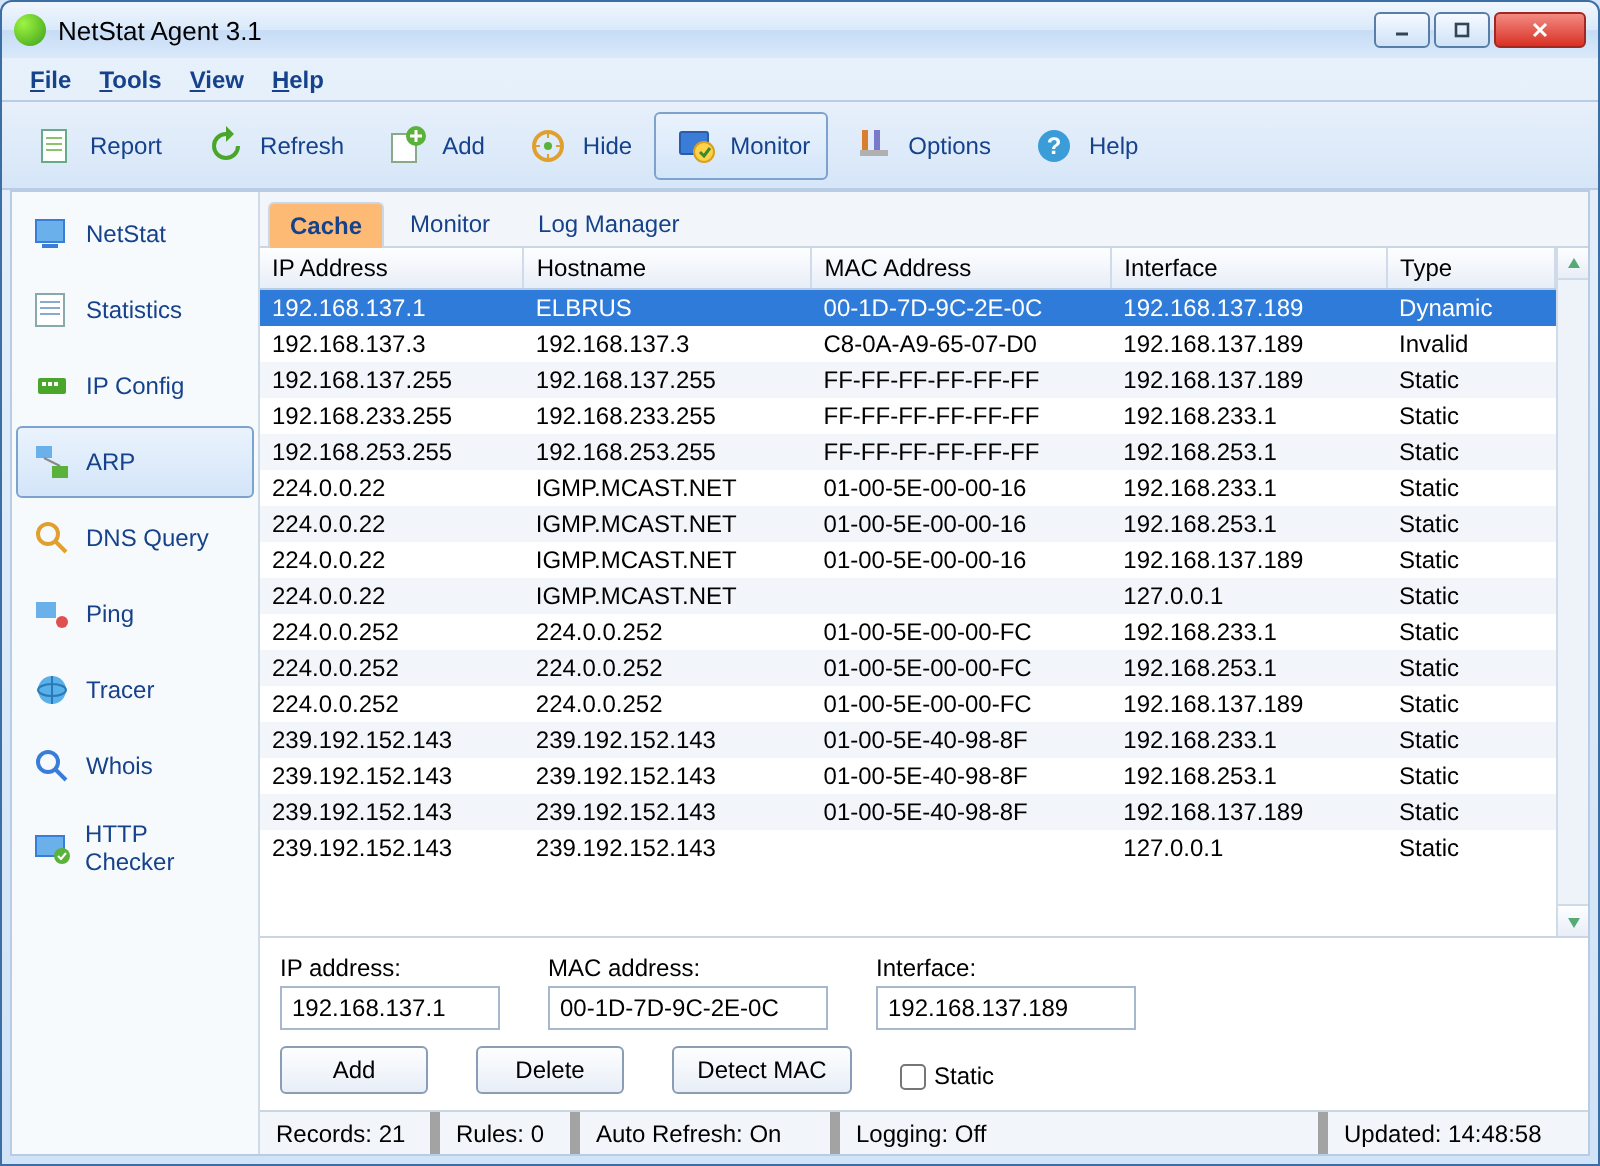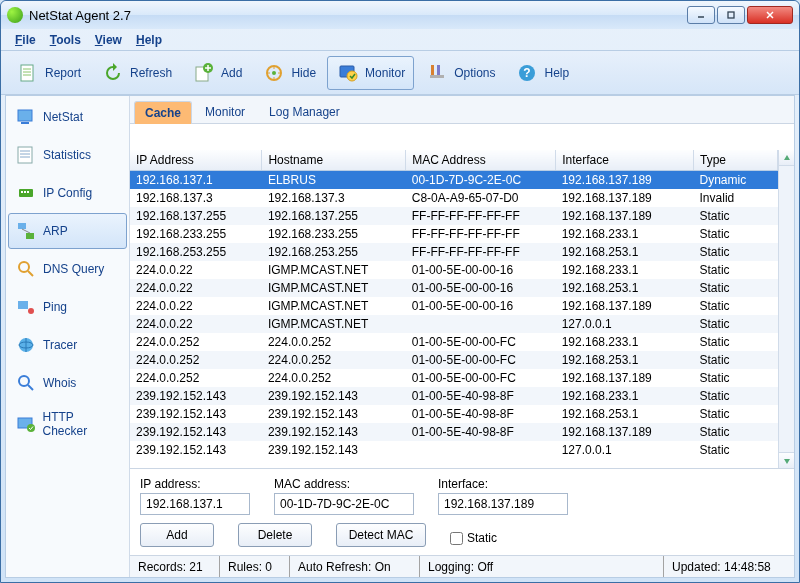--- a/index.html
+++ b/index.html
@@ -29,52 +29,52 @@
 .sidebar { width: 124px; background: #f7fafd; border-right: 1px solid #d0dbe9; display: flex; flex-direction: column; padding-top: 2px; }
 .sidebar .sitem { display: flex; align-items: center; gap: 6px; padding: 6px 6px; color: #15428b; cursor: default; border: 1px solid transparent; margin: 1px 2px; border-radius: 3px; }
 .sidebar .sitem.active { background: linear-gradient(to bottom, #eaf3fd, #d3e5f9); border-color: #7da2ce; }
 .sidebar .sitem .sico { width: 22px; height: 22px; display: flex; align-items: center; justify-content: center; }
 
 .main { flex: 1; display: flex; flex-direction: column; }
 .tabs { display: flex; padding: 4px 4px 0 4px; border-bottom: 1px solid #cbd6e4; background: #f2f6fb; }
 .tabs .tab { padding: 4px 10px; border: 1px solid transparent; border-bottom: none; margin-right: 2px; color: #15428b; border-radius: 3px 3px 0 0; cursor: default; }
 .tabs .tab.active { background: #fdba74; border-color: #cbd6e4; font-weight: bold; position: relative; top: 1px; }
 
-.grid-wrap { flex: 1; display: flex; overflow: hidden; margin-top: 26px; }
+.grid-wrap { flex: 1; display: flex; overflow: hidden; }
 .grid { flex: 1; overflow-y: auto; }
 table { width: 100%; border-collapse: collapse; table-layout: fixed; }
 thead th { text-align: left; font-weight: normal; padding: 3px 6px; background: linear-gradient(to bottom, #fdfeff, #e8eef7); border-right: 1px solid #d0dbe9; border-bottom: 1px solid #b8cde4; position: sticky; top: 0; }
 tbody td { padding: 2px 6px; border-bottom: 0; white-space: nowrap; overflow: hidden; text-overflow: ellipsis; }
 tbody tr#row-sel td { background: #2f7bd9; color: #fff; }
 tbody tr.alt td { background: #f2f6fb; }
 .scrollbar { width: 16px; background: #eef3fa; border-left: 1px solid #d0dbe9; display: flex; flex-direction: column; align-items: center; }
 .scrollbar .arrow { height: 16px; width: 100%; display: flex; align-items: center; justify-content: center; background: linear-gradient(to bottom,#fdfeff,#e8eef7); border-bottom: 1px solid #d0dbe9; }
 .scrollbar .track { flex: 1; }
 .scrollbar .arrow.bot { border-top: 1px solid #d0dbe9; border-bottom: none; }
 
 .form { border-top: 1px solid #cbd6e4; background: #fff; padding: 8px 10px; display: flex; flex-direction: column; gap: 8px; }
 .form .row { display: flex; gap: 24px; align-items: flex-end; }
 .form label { display: block; color: #000; margin-bottom: 2px; }
 .form input[type=text] { border: 1px solid #a8b8cc; padding: 3px 5px; height: 22px; background: #fff; }
 .form .btn { min-width: 74px; height: 24px; border: 1px solid #8a9db5; background: linear-gradient(to bottom,#fdfeff,#e8eef7); border-radius: 3px; padding: 0 10px; cursor: default; }
 .form .chk { display: flex; align-items: center; gap: 4px; }
 .form .chk input { width: 13px; height: 13px; }
 
 .statusbar { height: 22px; display: flex; align-items: stretch; border-top: 1px solid #cbd6e4; background: #f2f6fb; font-size: 12px; }
-.statusbar .cell { padding: 3px 8px; border-right: 1px solid #a3a3a3; display: flex; align-items: center; }
+.statusbar .cell { padding: 3px 8px; border-right: 5px solid #a3a3a3; display: flex; align-items: center; }
 .statusbar .cell:last-child { border-right: none; }
 </style>
 </head>
 <body>
 
 <div class="window">
 
   <div class="titlebar">
     <div class="app-icon"></div>
-    <div class="title">NetStat Agent 2.7</div>
+    <div class="title">NetStat Agent 3.1</div>
     <div class="wbtns">
       <div class="wbtn">
           <svg viewBox="0 0 10 10">
             <line x1="2" y1="7" x2="8" y2="7" stroke="#345" stroke-width="1.5"></line>
           </svg>
         </div>
       <div class="wbtn">
           <svg viewBox="0 0 10 10">
             <rect x="2" y="2" width="6" height="6" fill="none" stroke="#345" stroke-width="1.3"></rect>
           </svg>

